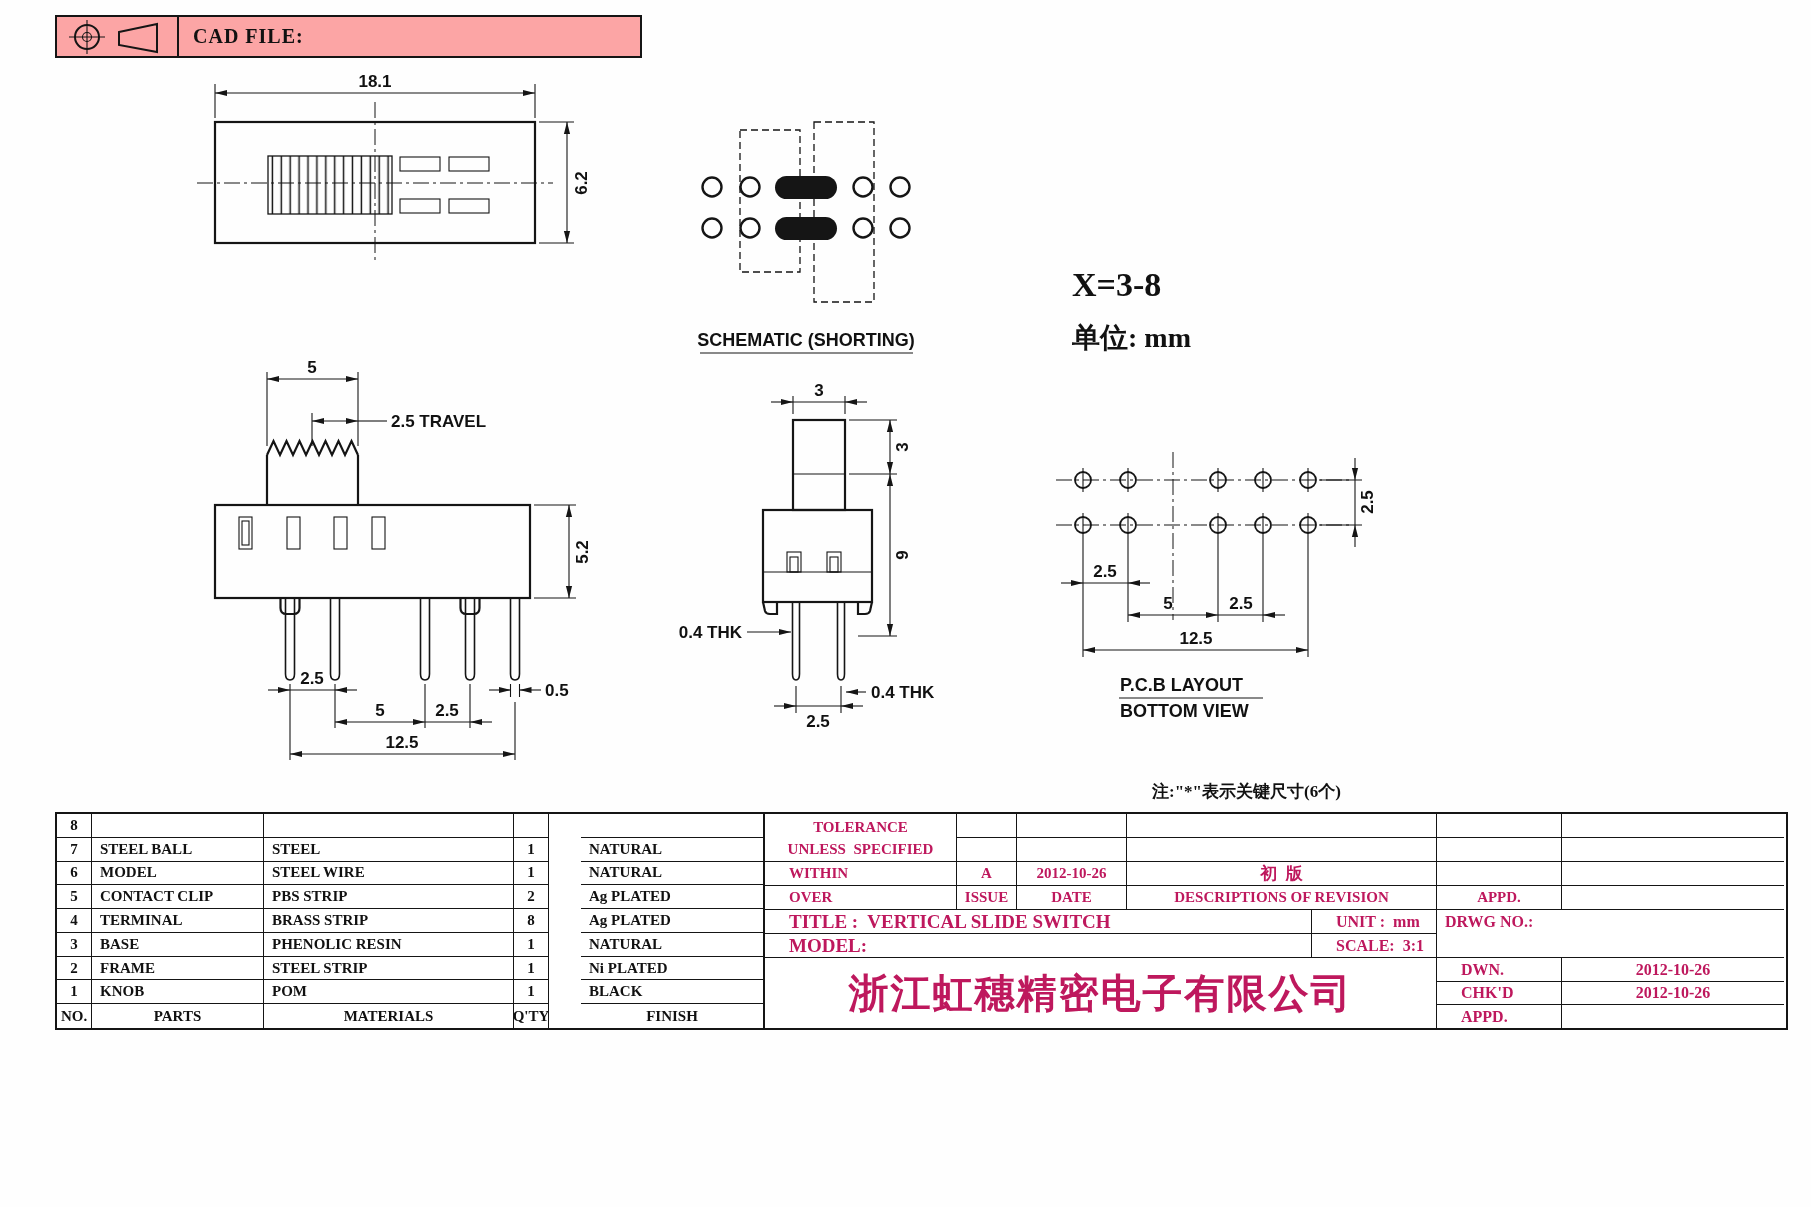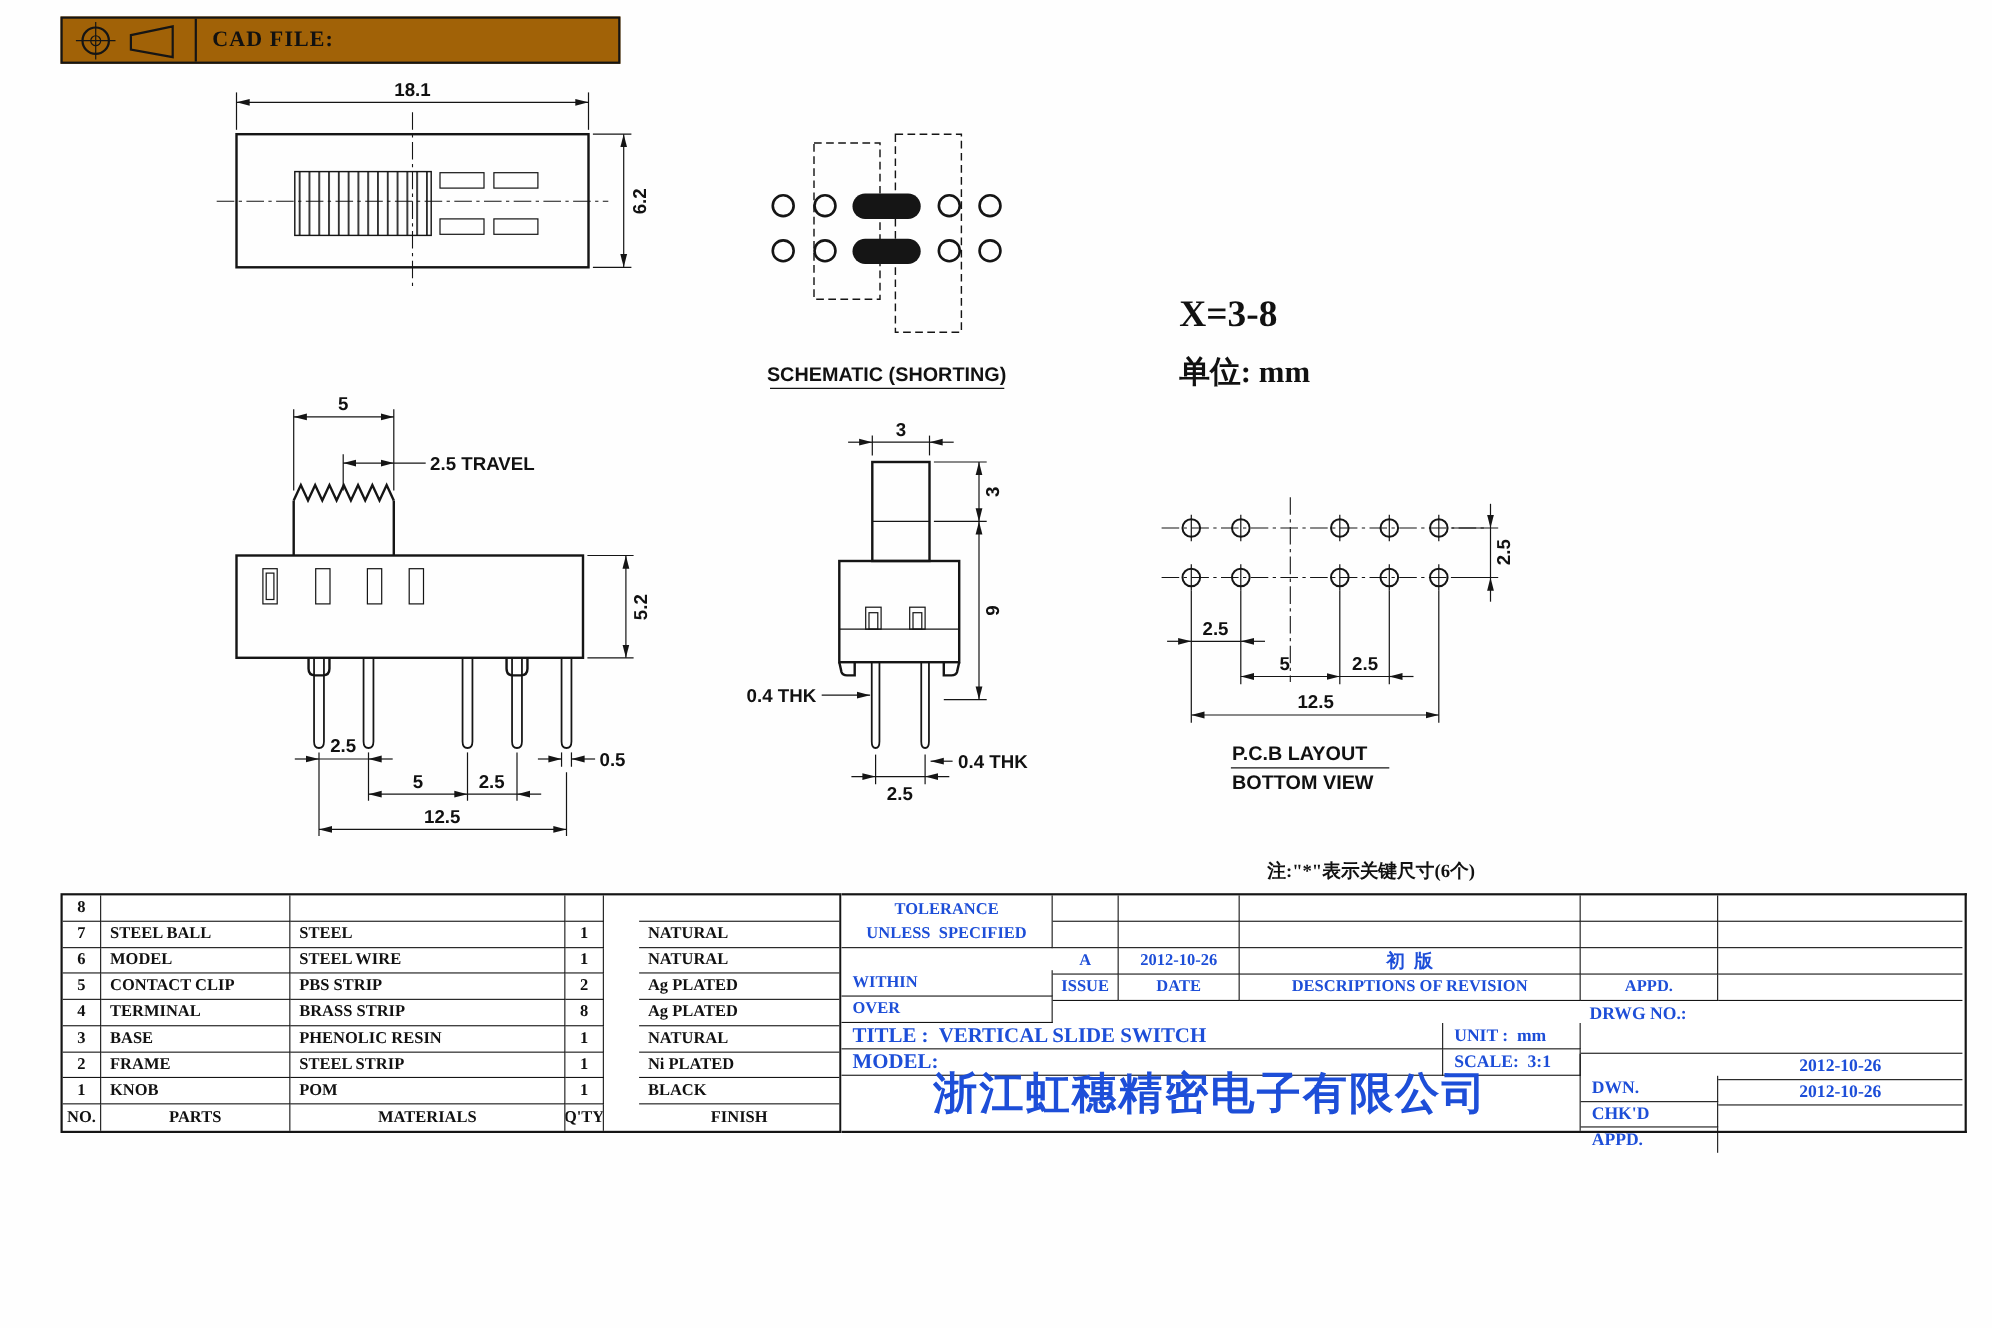--- a/index.html
+++ b/index.html
@@ -1,21 +1,21 @@
 <!DOCTYPE html>
 <html><head>
 <meta charset="utf-8">
 <style>
   * { margin:0; padding:0; box-sizing:border-box; }
   html,body { background:#ffffff; }
   body { width:1811px; height:1207px; position:relative; font-family:"Liberation Serif","DejaVu Serif",serif; color:#111; }
   .sheet { position:absolute; inset:0; background:#fefefe; }
 
   
-  .cadbox { position:absolute; left:55px; top:15px; width:509px; height:43px; border:2px solid #151515; display:flex; align-items:center; background:#a16207; }
+  .cadbox { position:absolute; left:55px; top:15px; width:587px; height:43px; border:2px solid #151515; display:flex; align-items:center; background:#fca5a5; }
   .cad-divider { width:0; height:100%; border-left:2px solid #151515; }
   .cad-label { font:bold 20px "Liberation Serif","DejaVu Serif",serif; padding-left:14px; letter-spacing:1px; white-space:pre; }
 
   
   svg.draw { position:absolute; left:0; top:0; }
   .ol { stroke:#151515; stroke-width:2.2; fill:none; stroke-linejoin:miter; }
   .tl { stroke:#151515; stroke-width:1.1; fill:none; }
   .dl { stroke:#151515; stroke-width:1.1; fill:none; }
   .sl { stroke:#151515; stroke-width:1.3; }
   .cw { stroke:#151515; stroke-width:2.4; fill:none; }
@@ -32,23 +32,23 @@
   
   .parts-table { position:absolute; left:55px; top:812px; width:710px; height:218px; border:2px solid #151515; display:grid; grid-template-columns:35px 172px 250px 35px auto; grid-template-rows:repeat(9,1fr); background:#fff; }
   .pt { border-right:1.2px solid #151515; border-bottom:1.2px solid #151515; font:bold 15px "Liberation Serif","DejaVu Serif",serif; display:flex; align-items:center; white-space:pre; overflow:hidden; }
   .pt.ctr { justify-content:center; }
   .pt.lft { padding-left:8px; }
   .pt.noR { border-right:none;margin-left:32px; }
   .pt.noB { border-bottom:none; }
 
   
   .title-block { position:absolute; left:765px; top:812px; width:1023px; height:218px; border:2px solid #151515; border-left:none; background:#fff; }
-  .tb { position:absolute; font:bold 15px "Liberation Serif","DejaVu Serif",serif; color:#1d4ed8; display:flex; align-items:center; white-space:pre; overflow:hidden; }
+  .tb { position:absolute; font:bold 15px "Liberation Serif","DejaVu Serif",serif; color:#be185d; display:flex; align-items:center; white-space:pre; overflow:hidden; }
   .tb.ctr { justify-content:center; }
-  .tb.lft { padding-left:10px;margin-top:20px; }
+  .tb.lft { padding-left:24px; }
   .tb.br { border-right:1.2px solid #151515; }
   .tb.bb { border-bottom:1.2px solid #151515; }
   .tb.col { flex-direction:column; justify-content:center; line-height:22px; }
   .tb.big { font-size:19px;text-align:center; }
   .tb.huge { font-size:40px; letter-spacing:2px; }
   .tb.topleft { align-items:flex-start; padding-top:3px; font-size:16px; }
   .tb.cn { font-size:17px; }
 </style>
 </head>
 <body>

